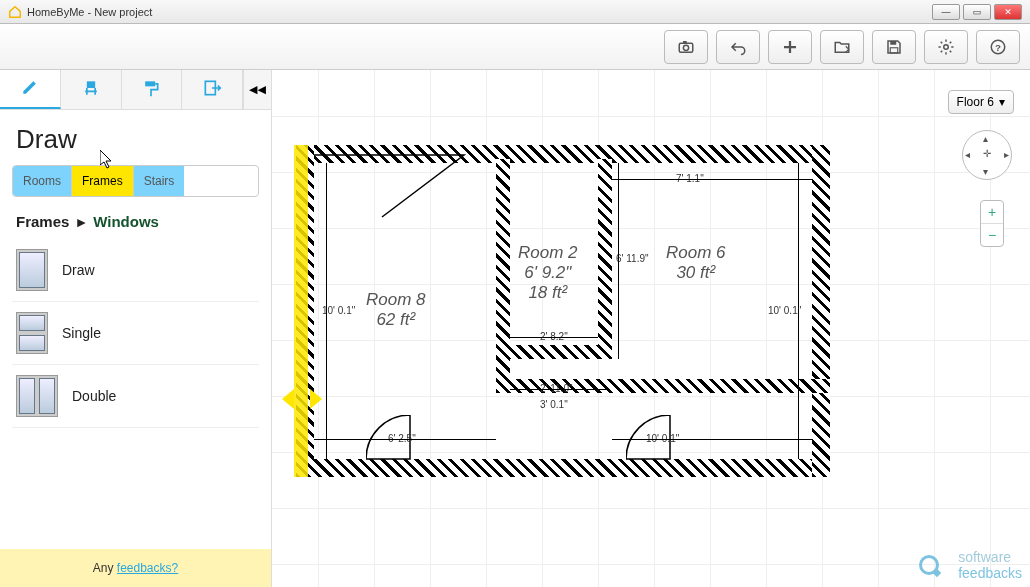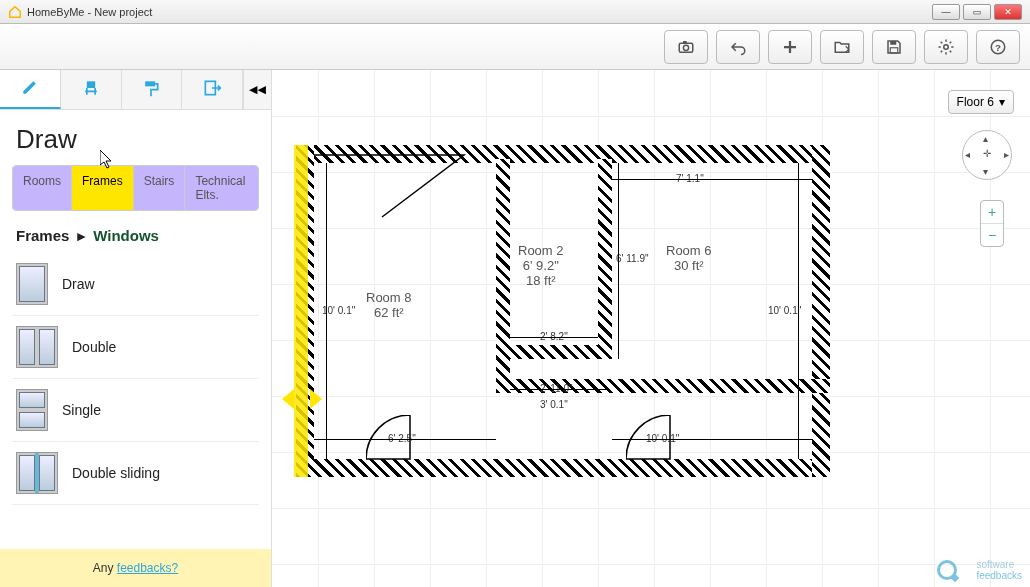--- a/index.html
+++ b/index.html
@@ -27,21 +27,21 @@
 
 .sidebar { width: 272px; border-right:1px solid #ddd; display:flex; flex-direction:column; position:relative; }
 .modetabs { height:40px; display:flex; border-bottom:1px solid #ddd; }
 .modetab { flex:1; display:flex; align-items:center; justify-content:center; border-right:1px solid #ddd; background:#f5f5f5; cursor:pointer; }
 .modetab.active { background:#fff; border-bottom:2px solid #2aa8e0; }
 .modetab svg { width:20px; height:20px; }
 .collapse { width:28px; display:flex; align-items:center; justify-content:center; border-left:1px solid #ddd; background:#f5f5f5; cursor:pointer; font-size:11px; }
 
 .drawhdr { font-size:26px; font-weight:normal; color:#222; padding: 14px 16px 10px; }
 .subtabs { display:flex; border:1px solid #ccc; border-radius:4px; margin: 0 12px; overflow:hidden; font-size:12px; }
-.subtab { padding: 8px 10px; border-right:1px solid #ccc; background:#c4b5fd; cursor:pointer; color:#555; }
+.subtab { padding: 8px 10px; border-right:1px solid #ccc; background:#7dd3fc; cursor:pointer; color:#555; }
 .subtab:last-child { border-right:none; }
 .subtab.active { background:#ffe600; color:#000; }
 
 .breadcrumb { padding: 16px 16px 8px; font-size:15px; font-weight:bold; color:#222; }
 .breadcrumb .bclink { color:#14532d; }
 .breadcrumb .arrow { color:#222; margin:0 4px; }
 
 .itemlist { padding: 0 12px; }
 .item { display:flex; align-items:center; padding:10px 4px; border-bottom:1px solid #eee; cursor:pointer; }
 .item .thumb { width:32px; height:42px; margin-right:14px; background:#ccc; border:1px solid #999; position:relative; }
@@ -67,37 +67,37 @@
 .w-mid2 { position:absolute; left:302px; top:14px; width:14px; height:200px; }
 .w-midh { position:absolute; left:200px; top:200px; width:116px; height:14px; }
 .w-midh2 { position:absolute; left:200px; top:234px; width:334px; height:14px; }
 
 .yellowwall { position:absolute; left:-2px; top:0; width:14px; height:332px; background:#ffe600; opacity:0.85; }
 .yellowhandle { position:absolute; width:0; height:0; border-top:10px solid transparent; border-bottom:10px solid transparent; }
 .yh-left { left:-14px; top:244px; border-right:12px solid #ffe600; }
 .yh-right { left:14px; top:244px; border-left:12px solid #ffe600; }
 
 
-.roomlabel { position:absolute; text-align:center; font-size:13px; color:#555; }
+.roomlabel { position:absolute; text-align:center; font-size:17px; color:#555;font-style:italic; }
 .roomlabel .rname { display:block; }
 .roomlabel .rarea { display:block; }
 
 
 .dim { position:absolute; font-size:10px; color:#333; background:transparent; }
 
 
 .floorsel { position:absolute; right:16px; top:20px; border:1px solid #bbb; border-radius:4px; background:linear-gradient(#fff,#eee); padding:4px 8px; font-size:12px; display:flex; align-items:center; gap:5px; cursor:pointer; }
 .navpad { position:absolute; right:18px; top:60px; width:50px; height:50px; border:1px solid #bbb; border-radius:50%; background:#fff; display:flex; align-items:center; justify-content:center; }
 .navpad .arrows { position:relative; width:40px; height:40px; }
 .navpad span { position:absolute; font-size:10px; color:#555; }
 .zoomctrl { position:absolute; right:26px; top:130px; width:24px; border:1px solid #bbb; border-radius:4px; background:#fff; display:flex; flex-direction:column; align-items:center; }
 .zoomctrl div { width:100%; text-align:center; padding:3px 0; font-size:14px; color:#3a8; cursor:pointer; }
 .zoomctrl div:first-child { border-bottom:1px solid #ddd; }
 
-.watermark { position:absolute; right:8px; bottom:6px; font-size:10px; color:#8bbfd4; display:flex; align-items:center; gap:19px; opacity:0.8; }
+.watermark { position:absolute; right:8px; bottom:6px; font-size:14px; color:#8bbfd4; display:flex; align-items:center; gap:19px; opacity:0.8; }
 .watermark .wicon { width:20px; height:20px; border:3px solid #5db5da; border-radius:50%; position:relative; }
 .watermark .wicon:after { content:""; position:absolute; right:-4px; bottom:-4px; width:6px; height:6px; background:#5db5da; transform:rotate(45deg); }
 
 .cursor { position:absolute; left:100px; top:80px; pointer-events:none; }
 
 
 .dimline { position:absolute; background:#000; }
 .dimline.h { height:1px; }
 .dimline.v { width:1px; }
 
@@ -196,57 +196,48 @@
       </div>
       <div class="collapse">◀◀</div>
     </div>
 
     <div class="drawhdr">Draw</div>
 
     <div class="subtabs">
       <div class="subtab">Rooms</div>
       <div class="subtab active">Frames</div>
       <div class="subtab">Stairs</div>
-      <div class="subtab">Technical Elts.</div>
     </div>
 
     <div class="breadcrumb">
       <span>Frames</span>
       <span class="arrow">▸</span>
       <span class="bclink">Windows</span>
     </div>
 
     <div class="itemlist">
       <div class="item">
         <div class="thumb">
             <div class="pane" style="left:2px;top:2px;right:2px;bottom:2px;"></div>
           </div>
         <span>Draw</span>
       </div>
       <div class="item">
+        <div class="thumb">
+            <div class="pane" style="left:2px;top:2px;right:2px;height:16px;"></div>
+            <div class="pane" style="left:2px;bottom:2px;right:2px;height:16px;"></div>
+          </div>
+        <span>Single</span>
+      </div>
+      <div class="item">
         <div class="thumb dbl">
             <div class="pane" style="left:2px;top:2px;width:16px;bottom:2px;"></div>
             <div class="pane" style="right:2px;top:2px;width:16px;bottom:2px;"></div>
           </div>
         <span>Double</span>
-      </div>
-      <div class="item">
-        <div class="thumb">
-            <div class="pane" style="left:2px;top:2px;right:2px;height:16px;"></div>
-            <div class="pane" style="left:2px;bottom:2px;right:2px;height:16px;"></div>
-          </div>
-        <span>Single</span>
-      </div>
-      <div class="item">
-        <div class="thumb dbl">
-            <div class="pane" style="left:2px;top:2px;width:16px;bottom:2px;"></div>
-            <div class="pane" style="right:2px;top:2px;width:16px;bottom:2px;"></div>
-            <div style="position:absolute;left:45%;top:0;bottom:0;width:4px;background:#2aa8e0;opacity:0.6;"></div>
-          </div>
-        <span>Double sliding</span>
       </div>
     </div>
 
     <div class="feedback">
       <span>Any </span><a href="#">feedbacks?</a>
     </div>
 
     <svg class="cursor" width="16" height="20">
         <path d="M0 0 L0 15 L4 12 L7 18 L9 17 L6 11 L11 11 Z" fill="#fff" stroke="#000"></path>
       </svg>

